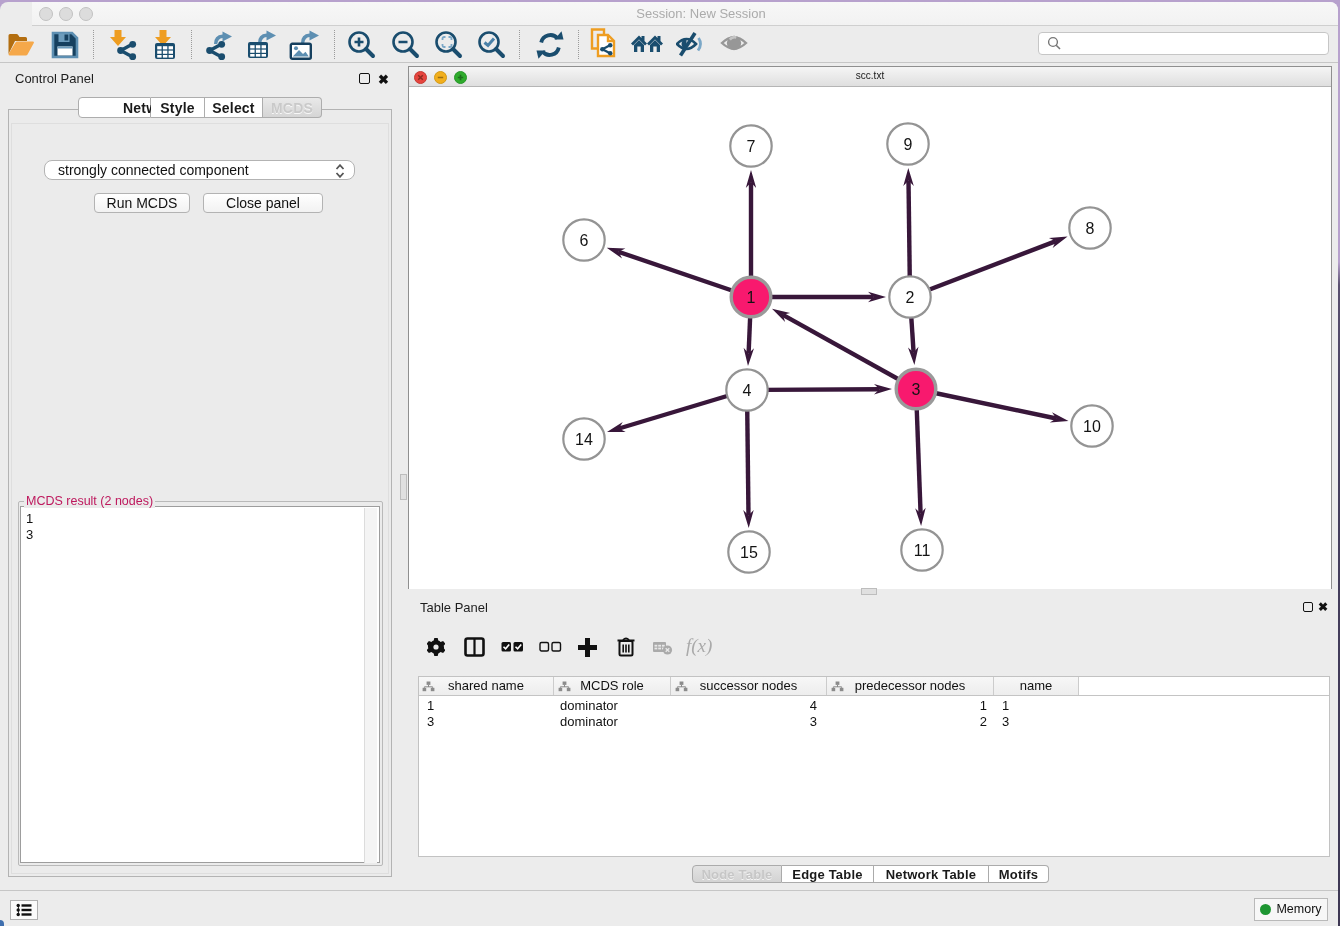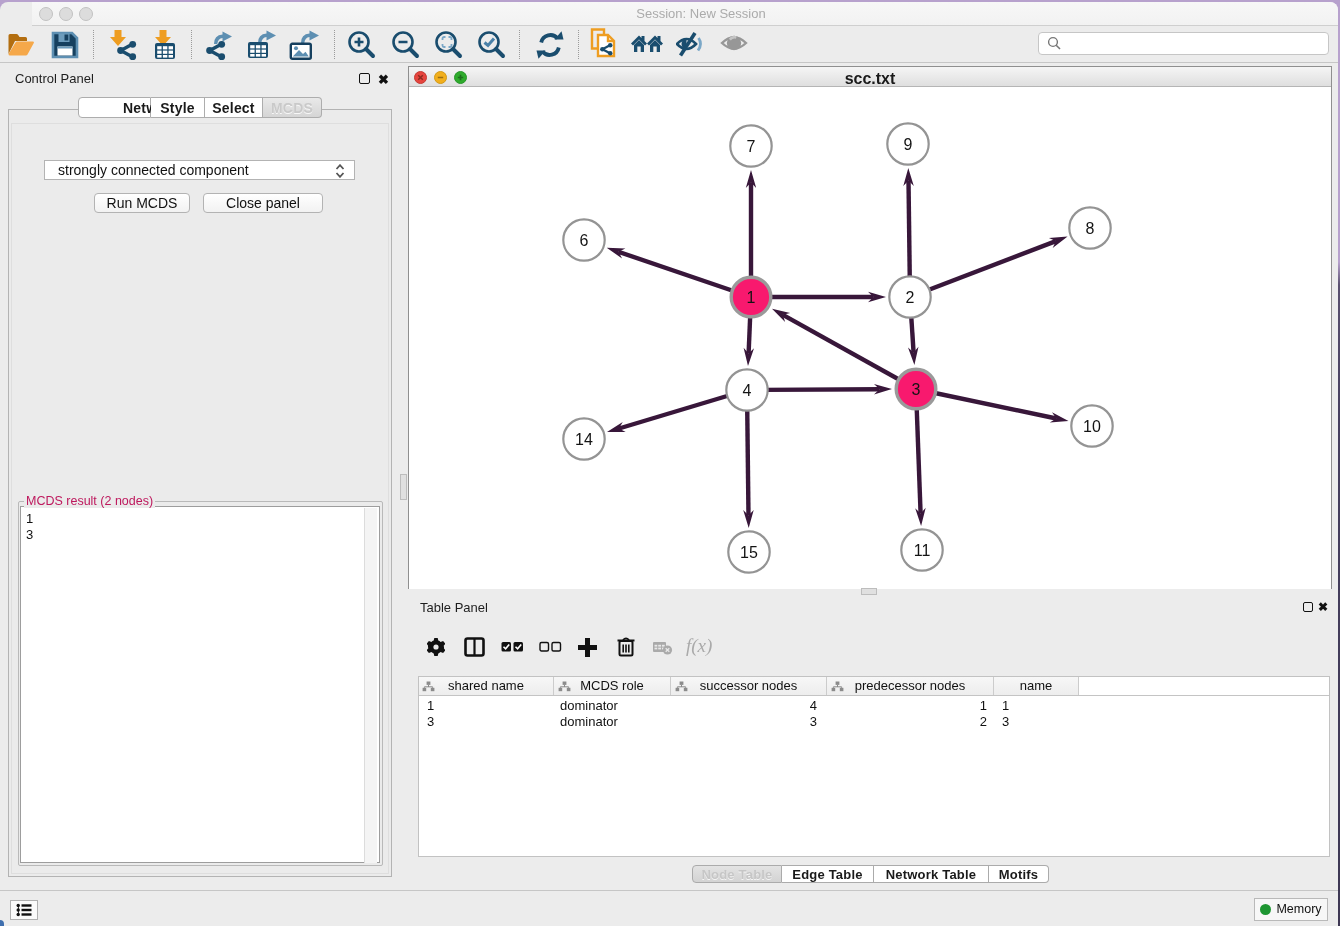--- a/index.html
+++ b/index.html
@@ -29,41 +29,41 @@
             border:1px solid #b3b3b3; background:#ebebeb; }
   .tabs-top { position:absolute; left:78px; top:95px; height:21px; }
   .tab { position:absolute; top:0; height:21px; line-height:21px; text-align:center;
          font-size:14px; font-weight:bold; letter-spacing:0.2px; color:#1a1a1a; background:#fff;
          border:1px solid #adadad; }
   .tab.sel { background:linear-gradient(#e9e9e9,#d5d5d5); color:#c9c9c9;
              text-shadow:0 1px 0 #f8f8f8;text-align:center; }
   .opt-label { position:absolute; left:0; top:135px; width:400px; text-align:center;
                font-size:14px; color:#111; }
   .dropdown { position:absolute; left:44px; top:158px; width:311px; height:20px;
-              background:#fff; border:1px solid #b3b3b3; border-radius:0;
+              background:#fff; border:1px solid #b3b3b3; border-radius:8px;
               font-size:14px; color:#111; line-height:19px; padding-left:13px; }
   .btn { position:absolute; height:20px; background:linear-gradient(#ffffff,#f2f2f2);
          border:1px solid #b3b3b3; border-radius:4px; font-size:14px; color:#111;
          text-align:center; line-height:18px; }
   .fieldset { position:absolute; left:18px; top:499px; width:365px; height:365px;
               border:1px solid #b9b9b9; border-radius:2px; }
   .fieldset-label { position:absolute; left:24px; top:492px; font-size:12.5px;
                     color:#be185d; background:#ebebeb; padding:0 2px; z-index:5; }
   .mcds-text { position:absolute; left:20px; top:504px; width:360px; height:357px;
                background:#fff; border:1px solid #9d9d9d; font-size:13px; color:#111;
                line-height:15.5px; padding:4px 0 0 5px; }
   .mcds-scroll { position:absolute; right:2px; top:1px; width:13px; height:355px;
                  background:#f4f4f4; border-left:1px solid #dcdcdc; }
   
   .netwin { position:absolute; left:408px; top:64px; width:924px; height:523px;
             border:1px solid #8f8f8f; background:#fff; }
   .netbar { position:absolute; left:0; top:0; width:100%; height:20px;
             background:linear-gradient(#f5f5f5,#dfdfdf); border-bottom:1px solid #b5b5b5; }
   .netbar-title { position:absolute; width:100%; text-align:center; top:3px;
-                  font-size:16px; font-weight:bold; color:#1a1a1a; }
+                  font-size:10px; font-weight:normal; color:#1a1a1a; }
   .light { position:absolute; top:3.5px; width:13px; height:13px; border-radius:50%; }
   
   .tp-title { position:absolute; left:420px; top:598px; font-size:13px; color:#1e1e1e; }
   .tp-toolbar { position:absolute; left:418px; top:630px; height:30px; }
   .table-area { position:absolute; left:418px; top:674px; width:912px; height:181px;
                 background:#fff; border:1px solid #c2c2c2; }
   .th-row { position:absolute; left:0; top:0; width:660px; height:18px;
             background:linear-gradient(#f7f7f7,#ededed); }
   .th-border { position:absolute; left:0; top:18px; width:910px; height:0; border-bottom:1px solid #c4c4c4; }
   .th { position:absolute; top:0; height:18px; font-size:13px; color:#111;

